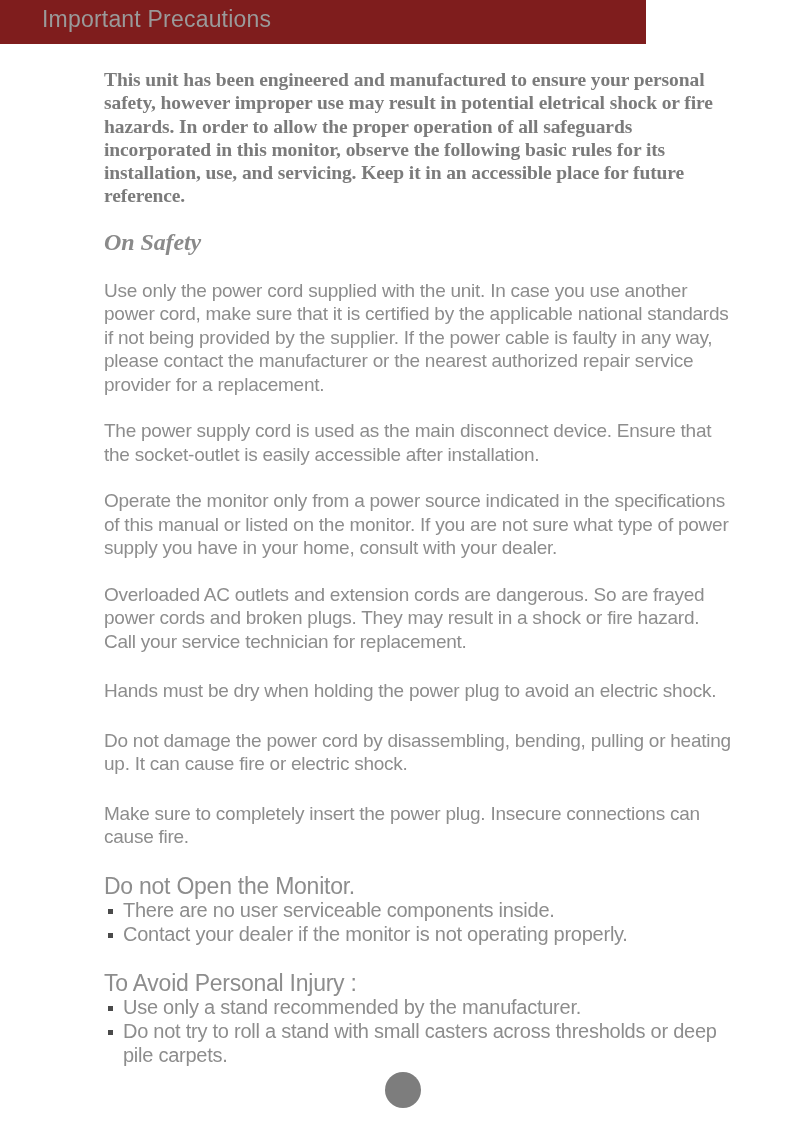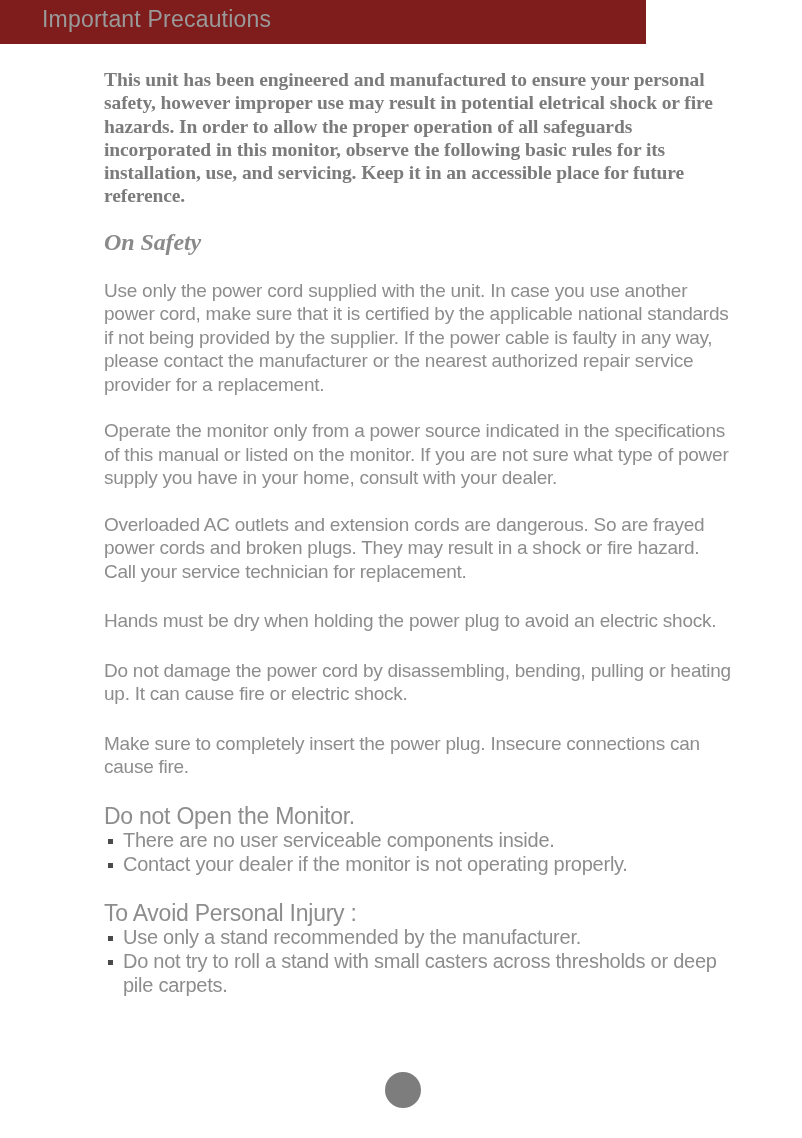--- a/index.html
+++ b/index.html
@@ -141,20 +141,21 @@
 <div class="page">
 
   <div class="content">
 
     <p class="intro">This unit has been engineered and manufactured to ensure your personal safety, however improper use may result in potential eletrical shock or fire hazards. In order to allow the proper operation of all safeguards incorporated in this monitor, observe the following basic rules for its installation, use, and servicing. Keep it in an accessible place for future reference.</p>
 
     <h2 class="section-heading">On Safety</h2>
 
     <p class="para">Use only the power cord supplied with the unit. In case you use another power cord, make sure that it is certified by the applicable national standards if not being provided by the supplier. If the power cable is faulty in any way, please contact the manufacturer or the nearest authorized repair service provider for a replacement.</p>
 
+    <p class="para">The power supply cord is used as the main disconnect device. Ensure that the socket-outlet is easily accessible after installation.</p>
 
     <p class="para">Operate the monitor only from a power source indicated in the specifications of this manual or listed on the monitor. If you are not sure what type of power supply you have in your home, consult with your dealer.</p>
 
     <p class="para">Overloaded AC outlets and extension cords are dangerous. So are frayed power cords and broken plugs. They may result in a shock or fire hazard. Call your service technician for replacement.</p>
 
     <p class="para wide-gap">Hands must be dry when holding the power plug to avoid an electric shock.</p>
 
     <p class="para wide-gap">Do not damage the power cord by disassembling, bending, pulling or heating up. It can cause fire or electric shock.</p>
 
     <p class="para wide-gap">Make sure to completely insert the power plug. Insecure connections can cause fire.</p>

